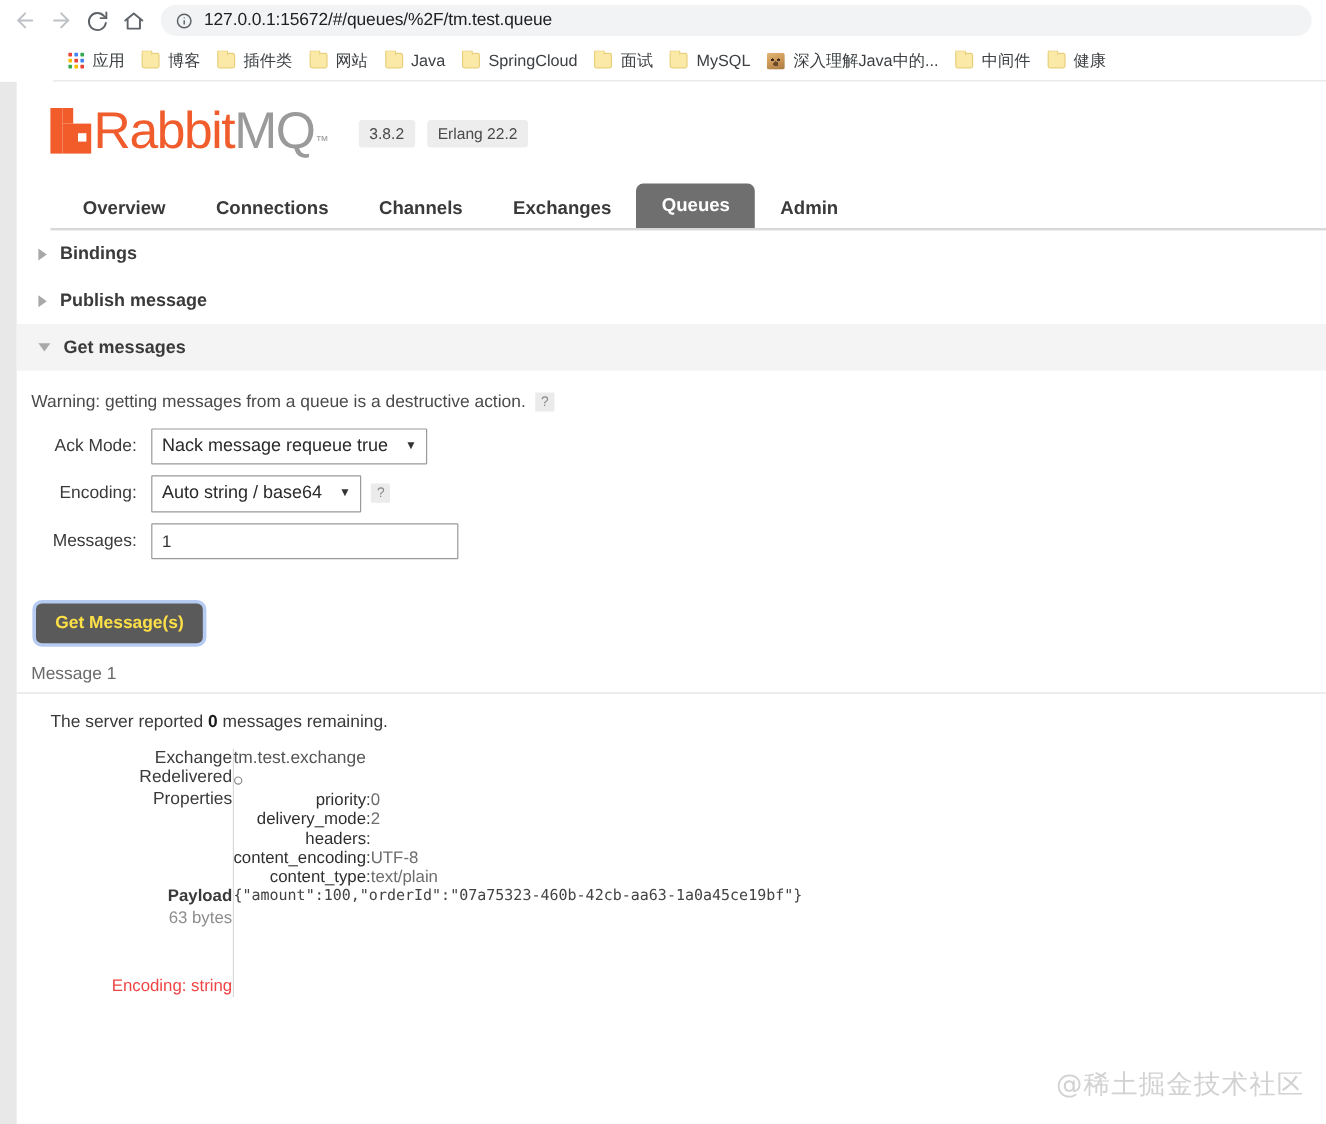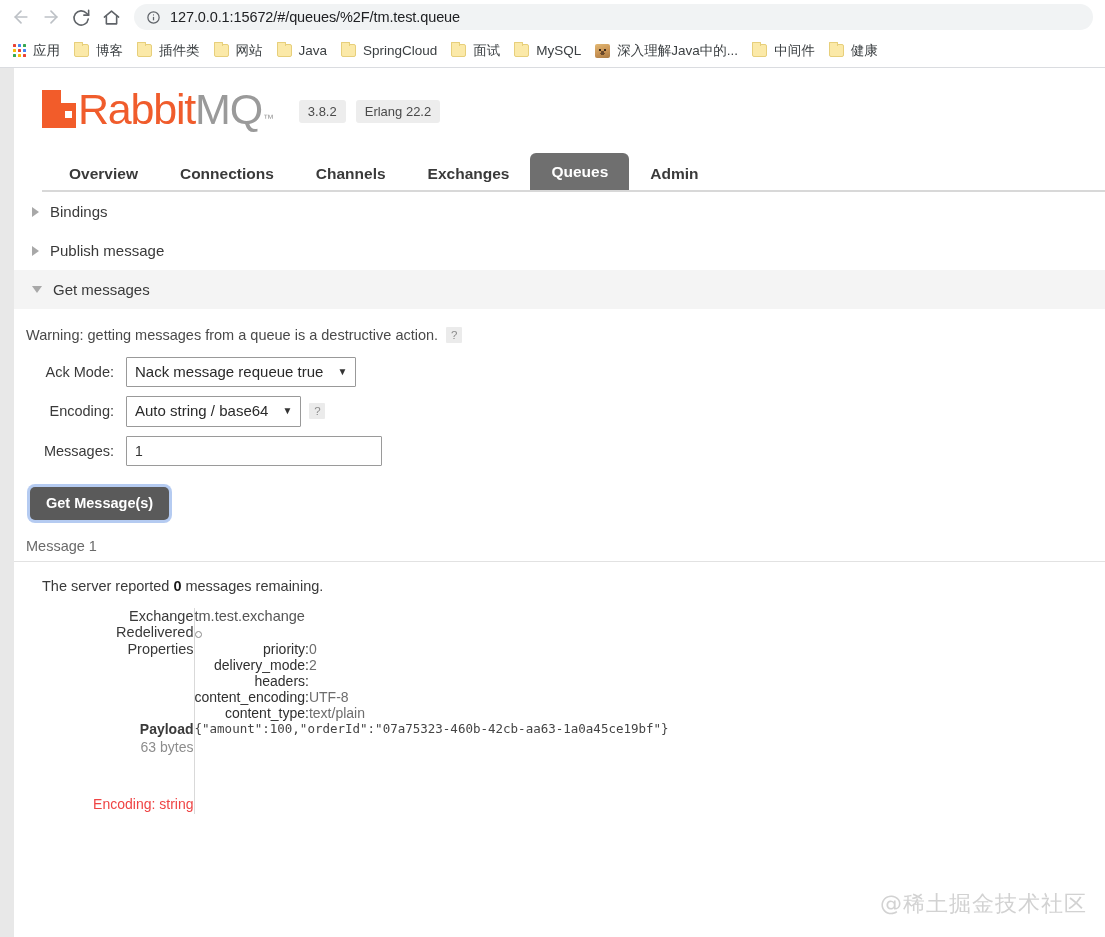--- a/index.html
+++ b/index.html
@@ -65,20 +65,21 @@
   
   #bookmarks-row {
     height: 34px;
     display: flex;
     align-items: center;
     padding: 0 4px 0 6px;
     background: #ffffff;
     border-bottom: 1px solid #dadce0;
     overflow: hidden;
     white-space: nowrap;
+    margin-left: 44px;
   }
   .bm {
     display: flex;
     align-items: center;
     flex: 0 0 auto;
     padding: 3px 7px;
     border-radius: 4px;
     font-size: 13.5px;
     color: #3c4043;
   }
@@ -229,21 +230,21 @@
     padding-top: 11px;
     padding-bottom: 11px;
   }
 
   
   .section-head {
     display: flex;
     align-items: center;
     padding: 11px 0 11px 18px;
     font-size: 15px;
-    font-weight: normal;
+    font-weight: bold;
     color: #3a3a3a;
   }
   .section-head.shaded { background: #f4f4f4; }
   .tri {
     width: 0; height: 0;
     margin-right: 11px;
     flex: 0 0 auto;
   }
   .tri.closed {
     border-top: 5px solid transparent;
@@ -313,28 +314,29 @@
     color: #333;
     padding: 6px 8px;
     width: 256px;
     border-radius: 1px;
     font-family: "Liberation Sans", sans-serif;
   }
   #get-btn-wrap { padding: 12px 0 0 4px; }
   #get-btn {
     display: inline-block;
     background: #5a5a5a;
-    color: #ffffff;
+    color: #fde047;
     font-size: 14.5px;
     font-weight: bold;
     padding: 9px 16px 10px 16px;
     border-radius: 5px;
     border: none;
     box-shadow: 0 0 0 3px rgba(120,160,230,0.55);
     line-height: 1;
+    margin-top: 16px;
   }
 
   
   #msg-title {
     font-size: 14.5px;
     color: #6a6a6a;
     padding: 18px 0 7px 0;
     margin-left: 0;
   }
   .hr-full {

